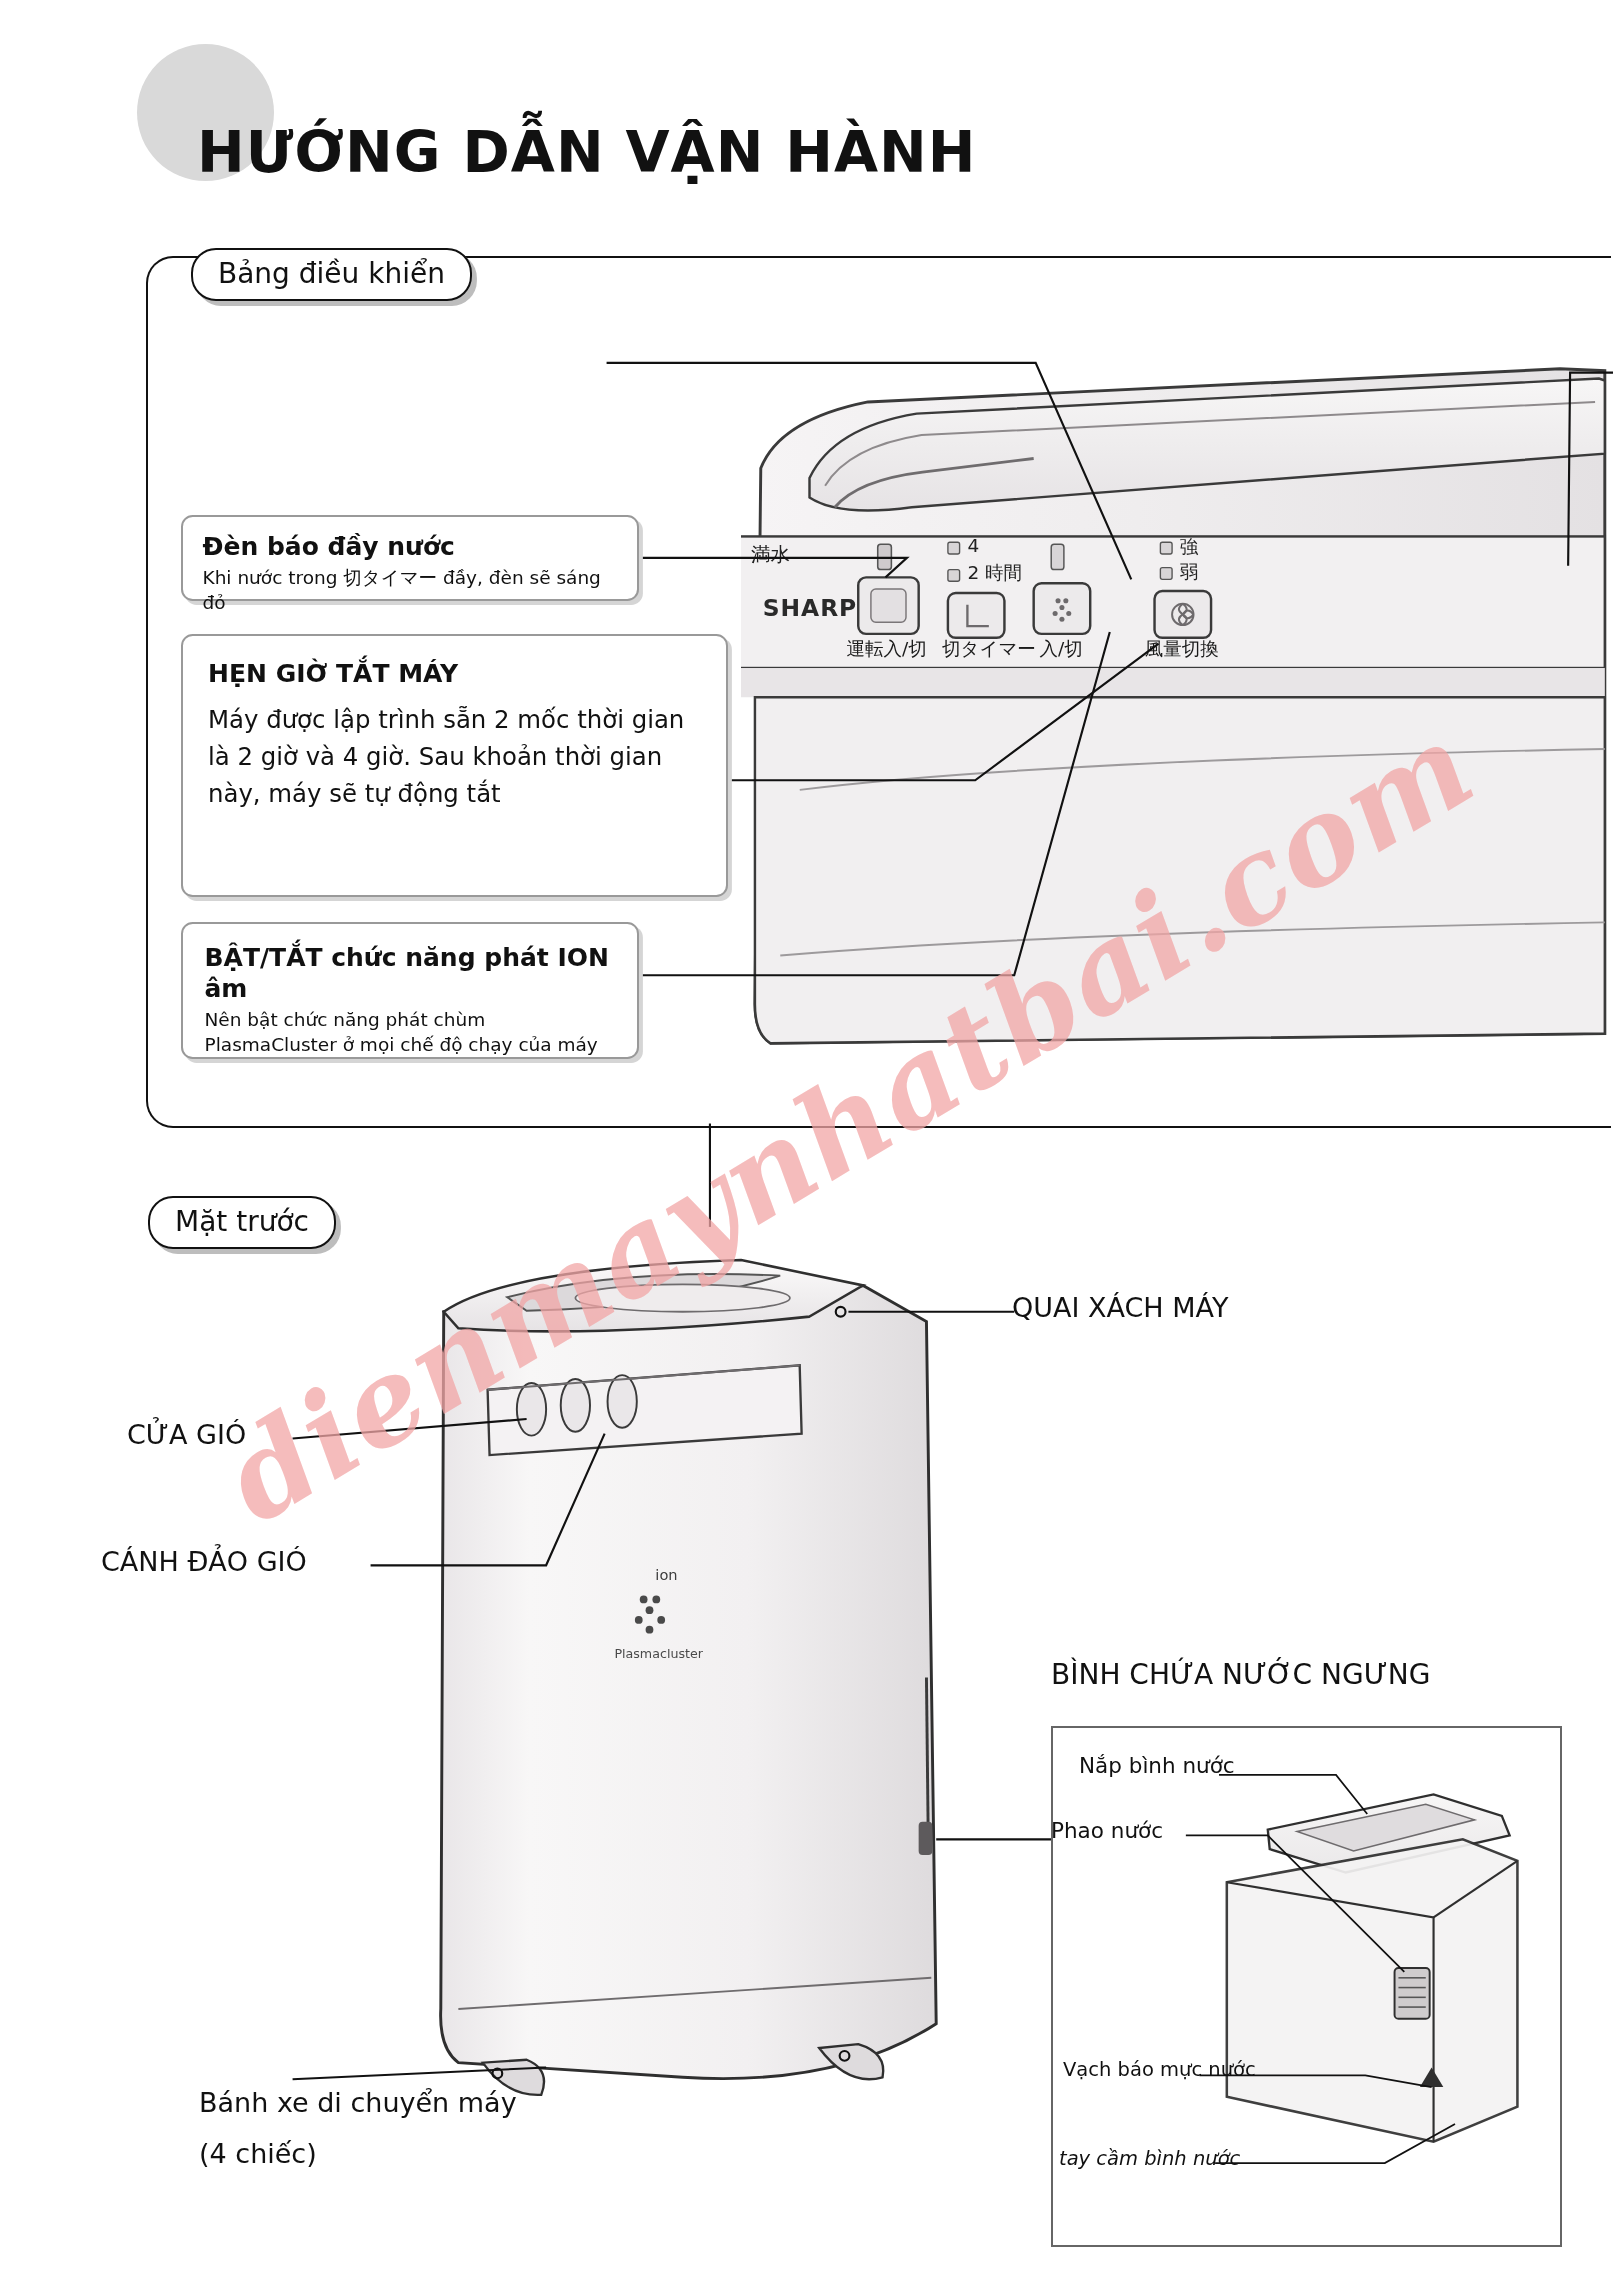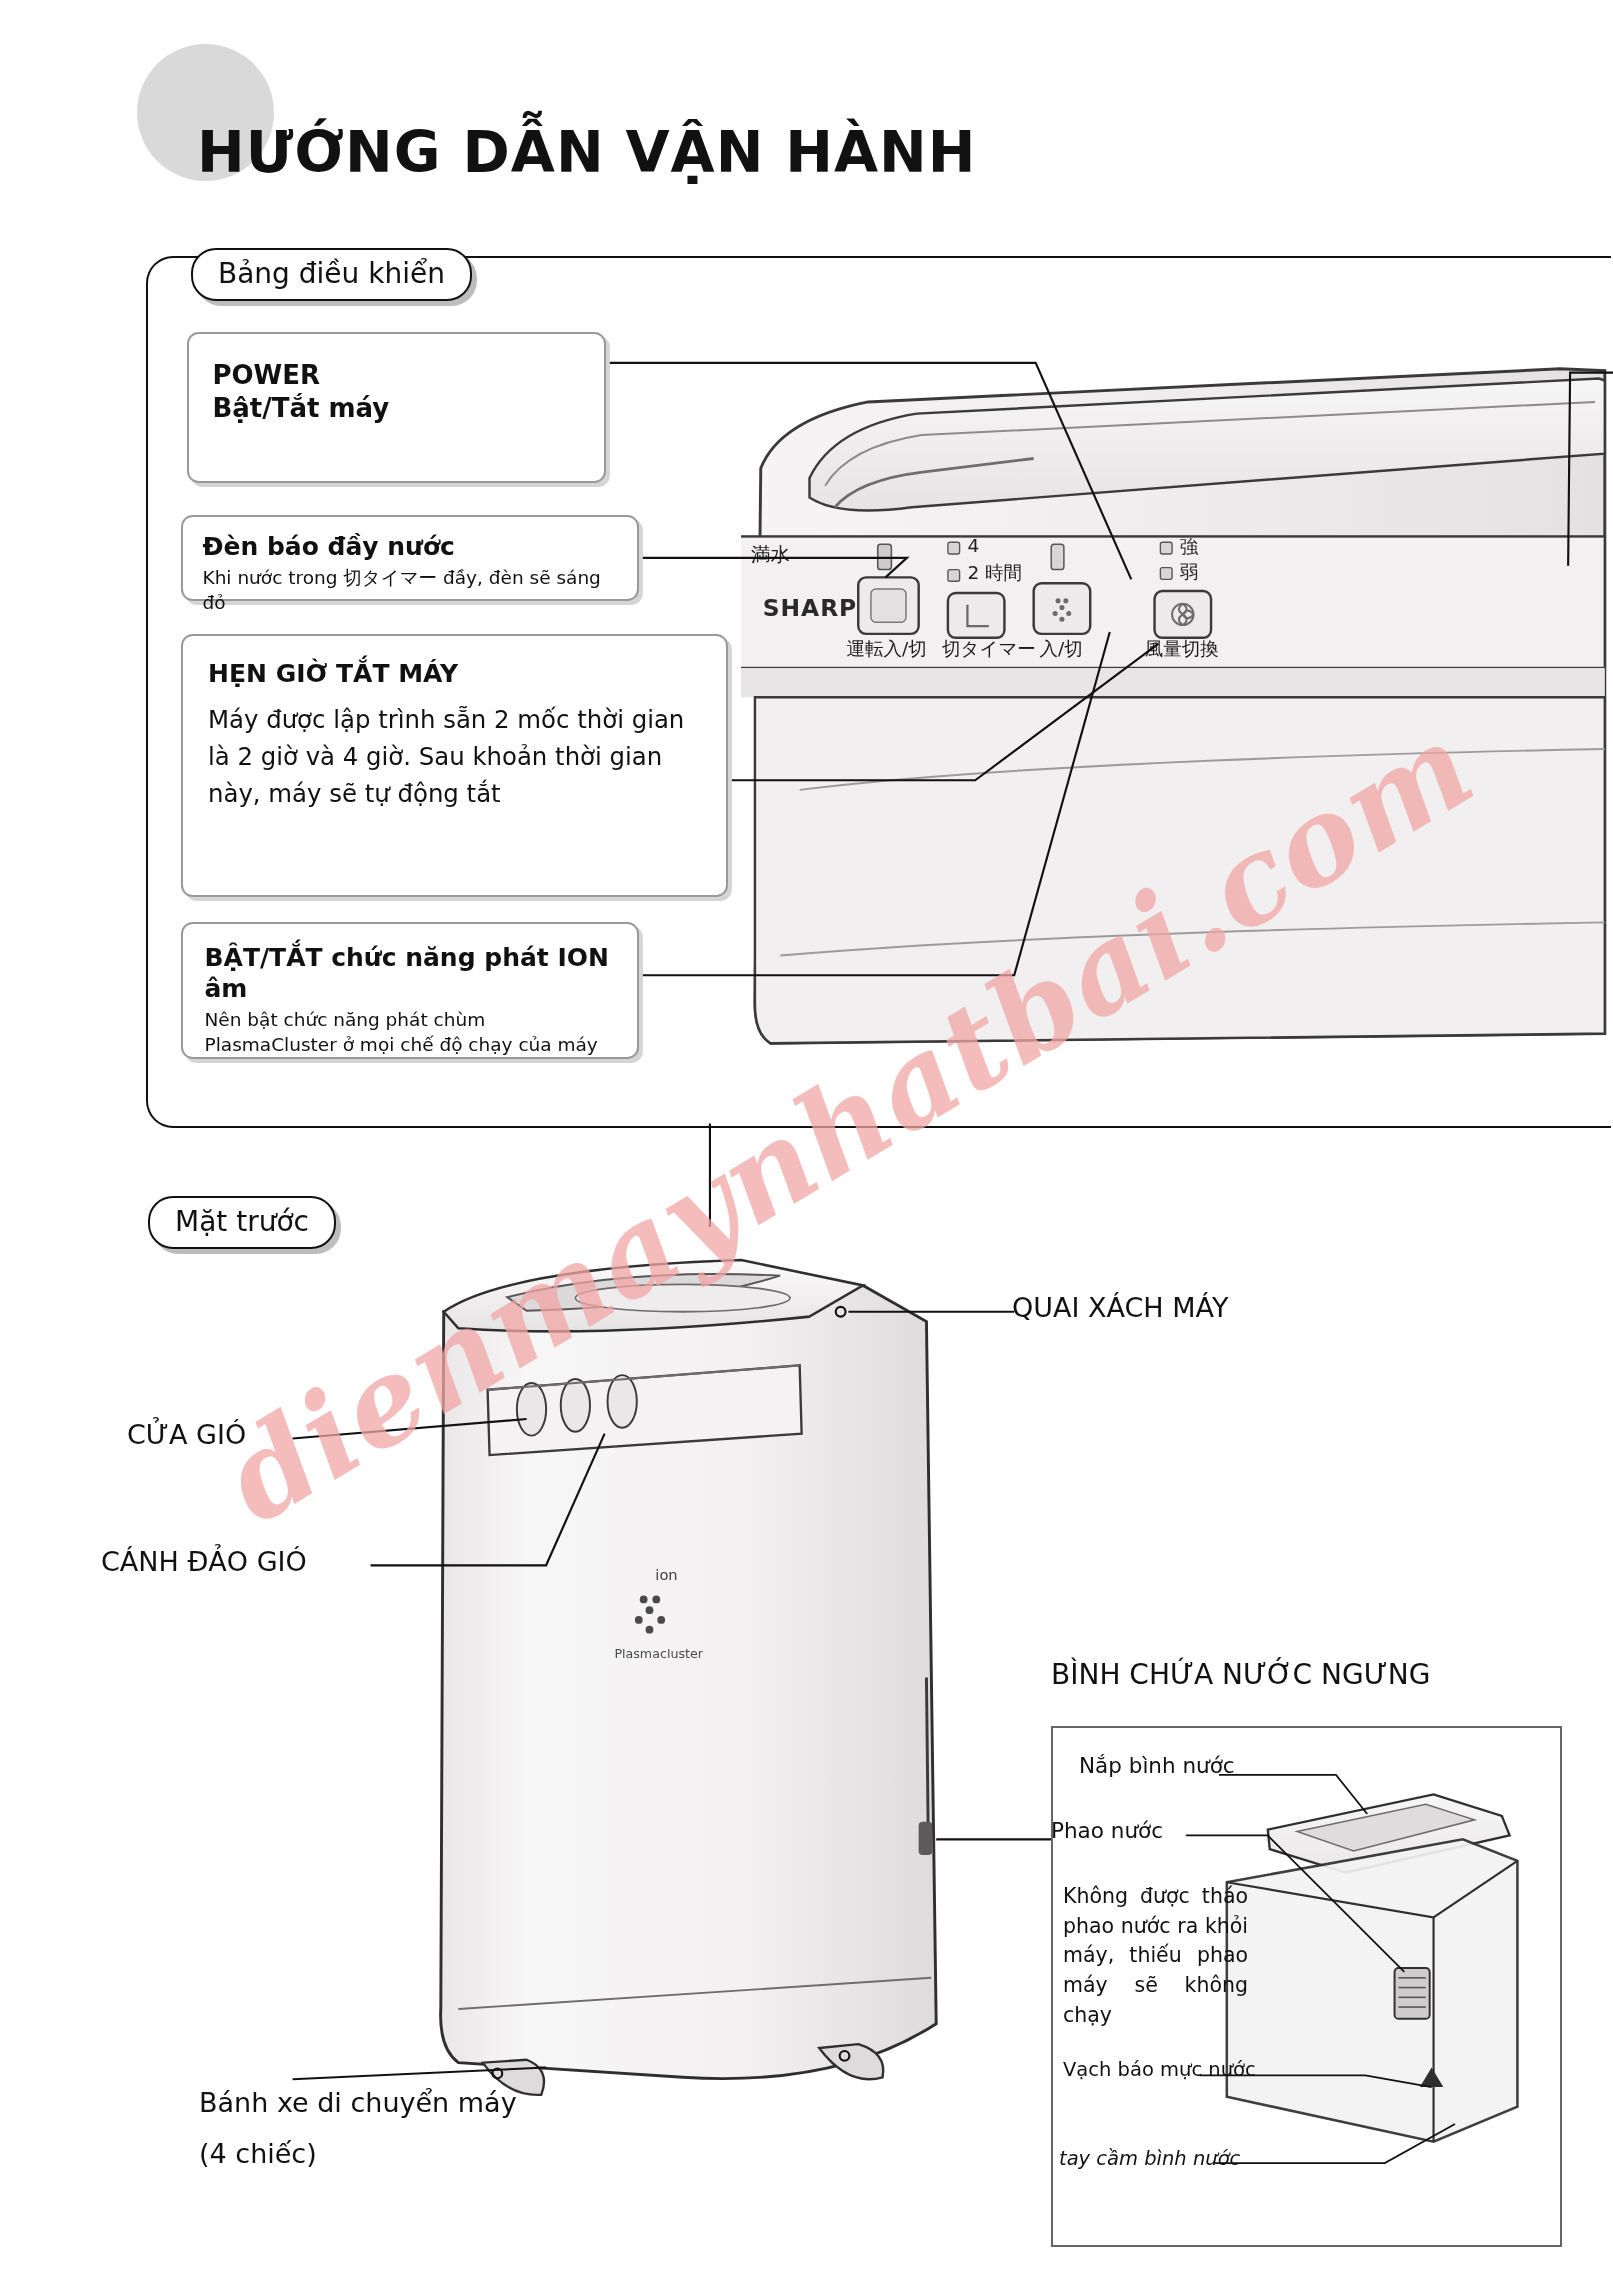--- a/index.html
+++ b/index.html
@@ -150,24 +150,20 @@
 
   <div class="corner-circle"></div>
 
   <div class="title">HƯỚNG DẪN VẬN HÀNH</div>
 
   <div class="group-frame"></div>
 
   <div class="pill" id="pill-control">Bảng điều khiển</div>
   <div class="pill" id="pill-front">Mặt trước</div>
 
-  <div class="callout" id="co-power">
-    <div class="hd">POWER</div>
-    <div class="hd">Bật/Tắt máy</div>
-  </div>
 
   <div class="callout" id="co-full">
     <div class="hd">Đèn báo đầy nước</div>
     <div class="bd">Khi nước trong 切タイマー đầy, đèn sẽ sáng đỏ</div>
   </div>
 
   <div class="callout" id="co-timer">
     <div class="hd">HẸN GIỜ TẮT MÁY</div>
     <div class="bd big">Máy được lập trình sẵn 2 mốc thời gian là 2 giờ và 4 giờ. Sau khoản thời gian này, máy sẽ tự động tắt</div>
   </div>
@@ -363,20 +359,19 @@
     <g stroke="#111" stroke-width="1.8" fill="none">
       <path d="M1250 1820 L1370 1820 L1402 1860"></path>
       <path d="M1216 1882 L1300 1882 L1440 2022"></path>
       <path d="M1230 2128 L1400 2128 L1468 2140"></path>
       <path d="M1246 2218 L1420 2218 L1492 2178"></path>
     </g>
   </svg>
 
   <div class="lbl small" style="left:1079px; top:1753px; z-index:7;">Nắp bình nước</div>
   <div class="lbl small" style="left:1051px; top:1818px; z-index:7;">Phao nước</div>
-  <div class="tank-note">Không được tháo phao nước ra khỏi máy, thiếu phao máy sẽ không chạy</div>
   <div class="lbl tiny" style="left:1063px; top:2058px; z-index:7;">Vạch báo mực nước</div>
   <div class="lbl tiny" style="left:1059px; top:2147px; z-index:7;font-style:italic;">tay cầm bình nước</div>
 
   <div class="watermark">dienmaynhatbai.com</div>
 
 </div>
 
 
 </body></html>

